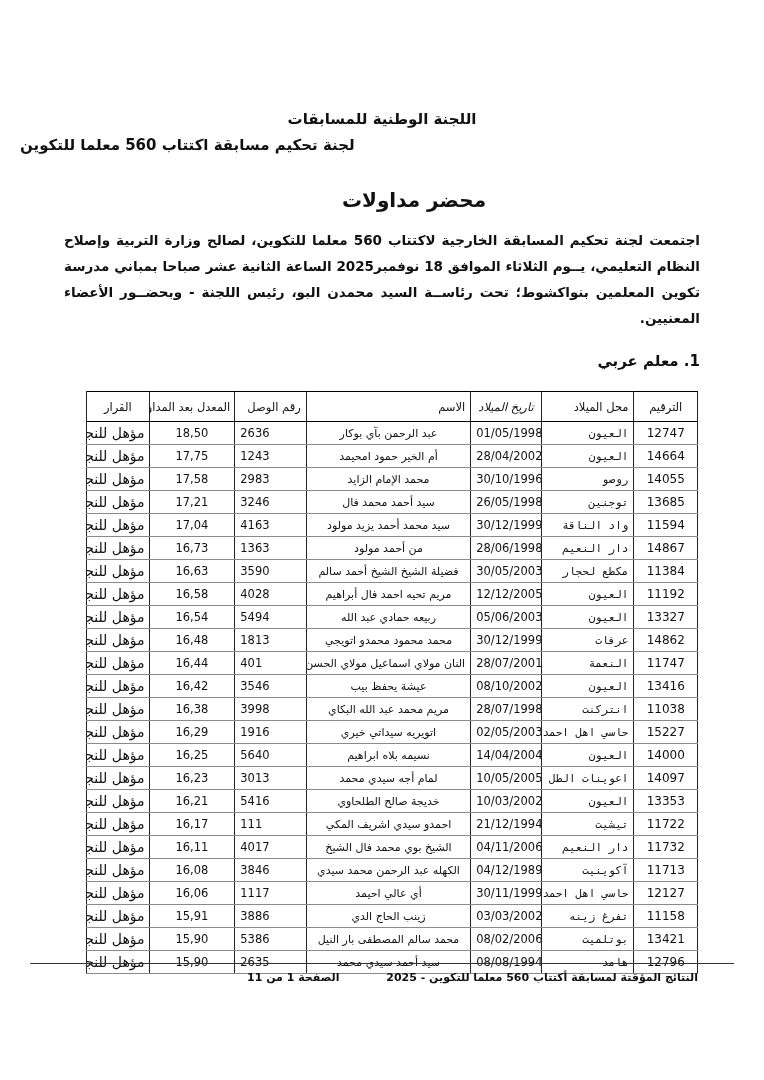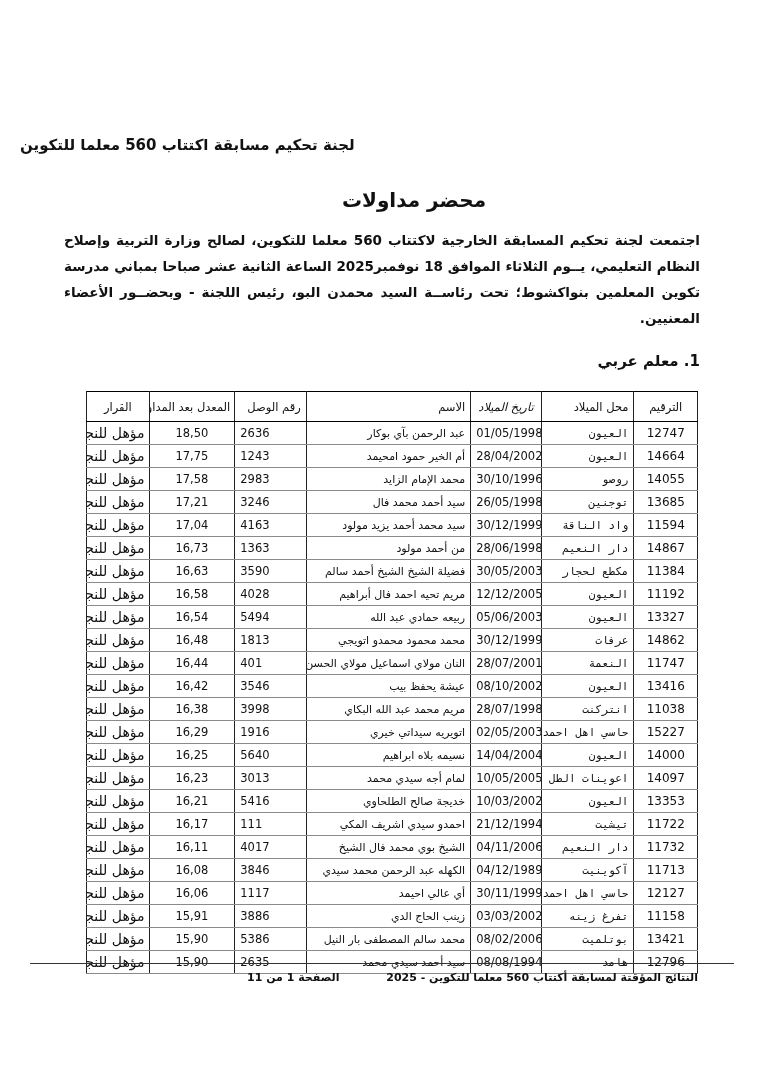--- a/index.html
+++ b/index.html
@@ -48,36 +48,37 @@
   .col-id{width:63px;}
   .col-place{width:92px;margin-top:8px;}
   .col-dob{width:70px;font-style:italic;}
   .col-name{width:163px;}
   .col-receipt{width:71px;}
   .col-avg{width:85px;}
   .col-decision{width:62px;}
   td.c-id{text-align:center;font-size:12px;}
   td.c-place{text-align:right;font-family:Liberation Mono, monospace;}
   td.c-dob{direction:ltr;text-align:left;font-size:11.5px;}
-  td.c-name{text-align:right;}
+  td.c-name{text-align:center;}
   td.c-receipt{direction:ltr;text-align:left;font-size:11.5px;}
   td.c-avg{text-align:center;font-size:11.5px;}
   td.c-decision{font-size:14px;padding:0 2px;}
   th{text-align:right;}
   th.col-avg, th.col-dob{text-align:center;padding:0 2px;}
   th.col-id, th.col-decision{text-align:center;}
   .footer-rule{position:absolute;top:963px;left:30px;width:704px;border-top:1.6px solid #333;}
   .footer-right{position:absolute;top:971px;right:66px;font-size:11px;font-weight:bold;}
   .footer-page{position:absolute;top:971px;left:247px;font-size:11px;font-weight:bold;}
 </style>
 </head>
 <body>
 
 <div class="page">
 
+  <div class="org-line1">اللجنة الوطنية للمسابقات</div>
   <div class="org-line2">لجنة تحكيم مسابقة اكتتاب 560 معلما للتكوين</div>
   <div class="doc-title">محضر مداولات</div>
 
   <div class="body-text">
     <p>اجتمعت لجنة تحكيم المسابقة الخارجية لاكتتاب 560 معلما للتكوين، لصالح وزارة التربية وإصلاح النظام التعليمي، يــوم الثلاثاء الموافق 18 نوفمبر2025 الساعة الثانية عشر صباحا بمباني مدرسة تكوين المعلمين بنواكشوط؛ تحت رئاســة السيد محمدن البو، رئيس اللجنة - وبحضــور الأعضاء المعنيين.</p>
   </div>
 
   <div class="section-heading">1. معلم عربي</div>
 
   <table class="results">

